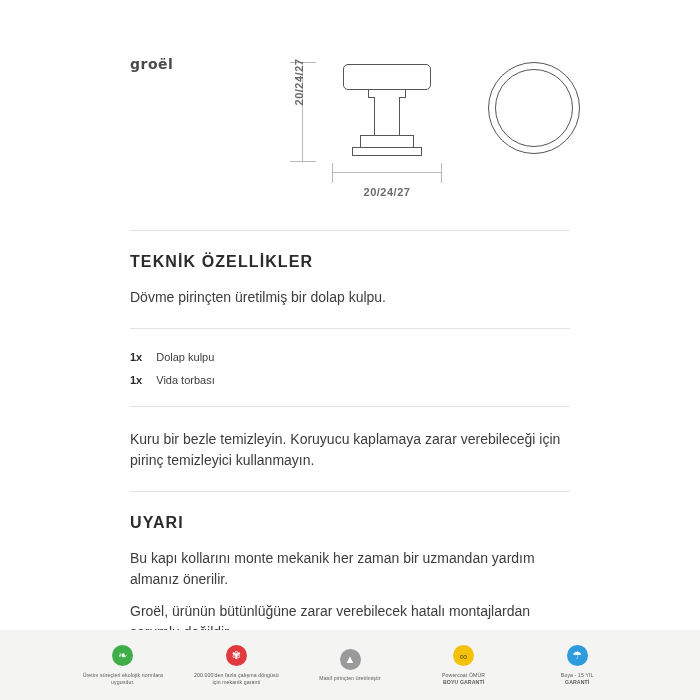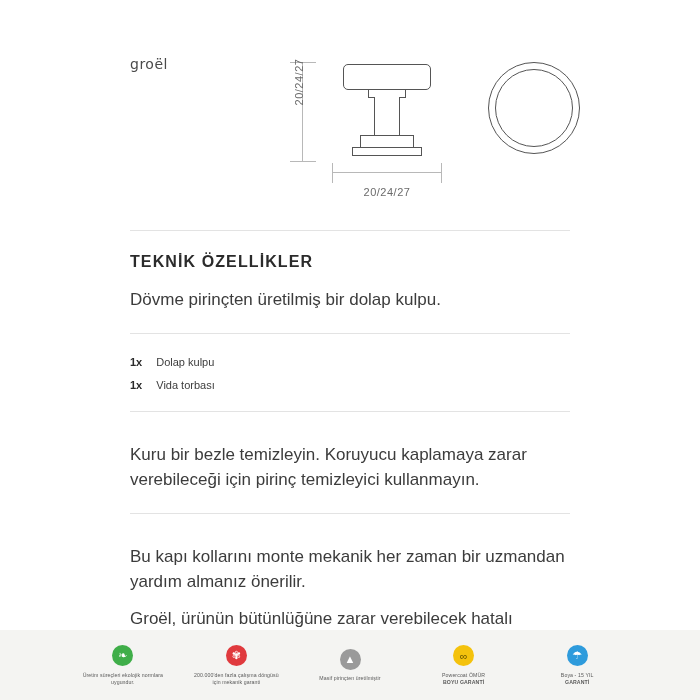--- a/index.html
+++ b/index.html
@@ -15,20 +15,21 @@
     width: 700px; height: 700px;
     background: #ffffff;
     overflow: hidden;
   }
 
   
   .diagram-area {
     position: relative;
     height: 230px;
     padding-top: 44px;
+    font-weight: bold;
   }
   .brand {
     position: absolute;
     left: 130px; top: 56px;
     font-size: 14px;
     letter-spacing: 0.5px;
     color: #4a4a4a;
     font-family: "DejaVu Sans", sans-serif;
   }
 
@@ -175,22 +176,22 @@
   .section { padding: 22px 0 20px 0; }
   .section h2 {
     margin: 0 0 16px 0;
     font-size: 16px;
     font-weight: bold;
     letter-spacing: 1.1px;
     color: #2b2b2b;
     text-transform: uppercase;
   }
   .section p {
-    margin: 8px 0 11px 0;
-    font-size: 17px;
+    margin: 0 0 11px 0;
+    font-size: 14px;
     line-height: 1.5;
     color: #3c3c3c;
   }
   .section p:last-child { margin-bottom: 0; }
   .kutu-row {
     display: flex;
     gap: 14px;
     font-size: 11px;
     color: #3c3c3c;
     margin-bottom: 11px;
@@ -292,20 +293,21 @@
       </div>
     </div>
 
     <div class="divider"></div>
     <div class="section">
       <p>Kuru bir bezle temizleyin. Koruyucu kaplamaya zarar verebileceği için pirinç temizleyici kullanmayın.</p>
     </div>
 
     <div class="divider"></div>
     <div class="section">
+      <h2>UYARI</h2>
       <p>Bu kapı kollarını monte mekanik her zaman bir uzmandan yardım almanız önerilir.</p>
       <p>Groël, ürünün bütünlüğüne zarar verebilecek hatalı montajlardan sorumlu değildir.</p>
       <p>Groël'in Powercoat kaplaması dışındaki yüzey kaplamaları, ıslak veya nemli ortamlar için önerilmemektedir.</p>
     </div>
 
   </div>
 
   <div class="footer">
 
     <div class="badge">

